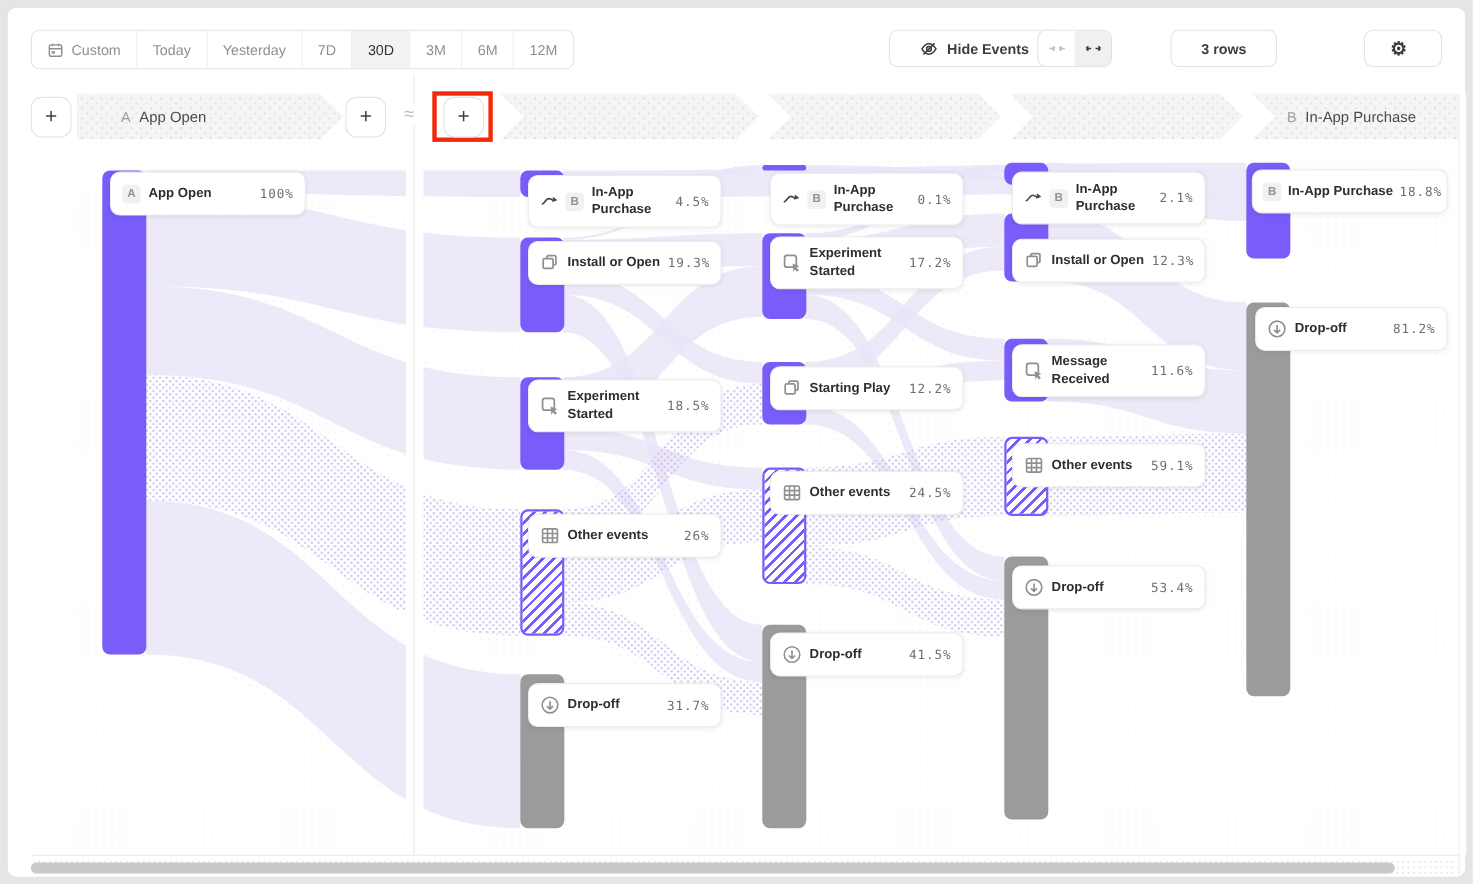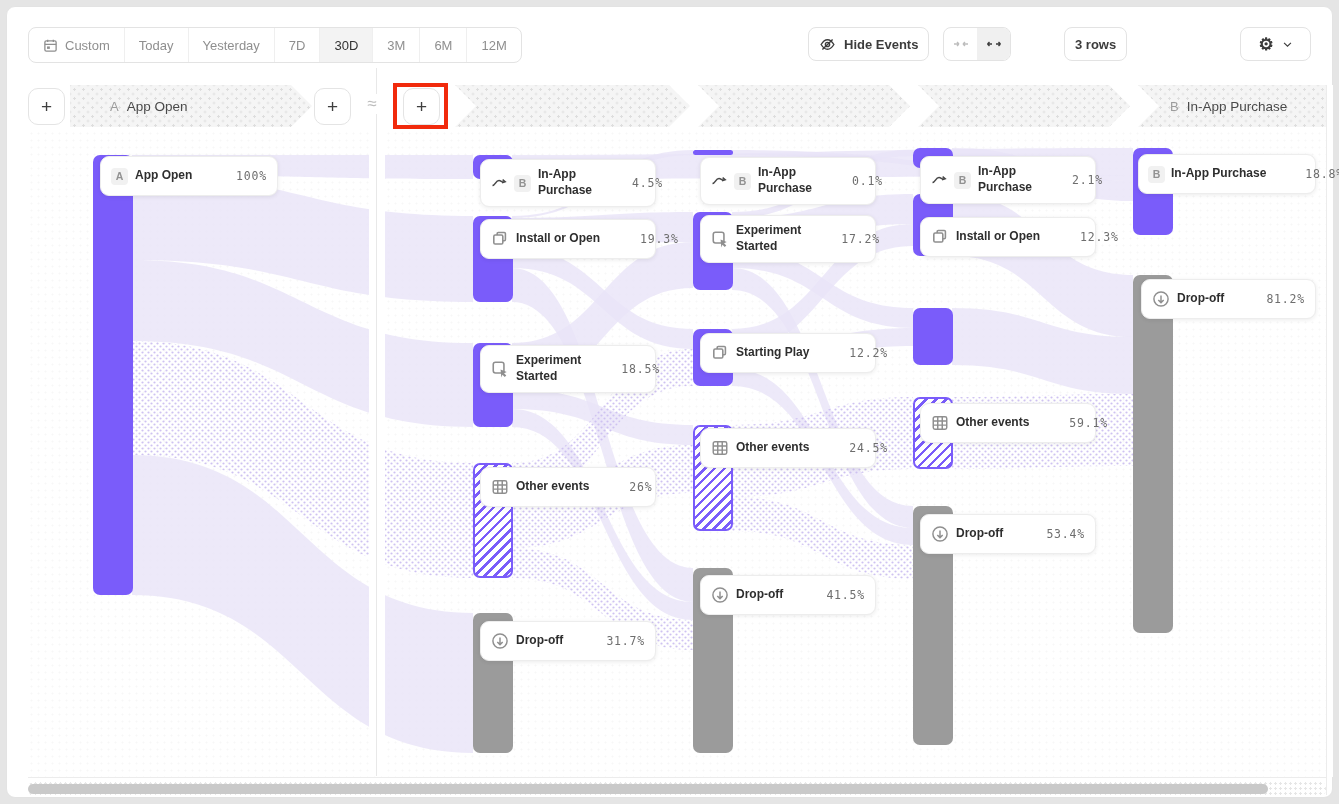--- a/index.html
+++ b/index.html
@@ -4,21 +4,21 @@
 <style>
   html,body{margin:0;padding:0;background:#fff;font-family:"Liberation Sans",sans-serif;}
   #stage{position:relative;width:1339px;height:804px;background:#e5e5e5;overflow:hidden;}
   #frame{position:absolute;left:6px;top:6px;right:6px;bottom:6px;border:1px solid #e3e3e3;border-radius:9px;background:#fff;}
 
   
   .rangebar{position:absolute;left:28px;top:27px;height:34px;display:flex;align-items:stretch;background:#fff;border:1px solid #e3e3e3;border-radius:8px;overflow:hidden;}
   .seg{display:flex;align-items:center;gap:7px;padding:0 14px;font-size:13px;color:#8f8f8f;border-left:1px solid #efefef;cursor:pointer;white-space:nowrap;}
   .seg:first-child{border-left:none;}
   .seg.active{background:#f3f3f3;color:#333;font-weight:400;}
-  .tbtn{position:absolute;top:27px;height:34px;display:flex;align-items:center;gap:8px;padding:0 10px;background:#fff;border:1px solid #e3e3e3;border-radius:8px;font-size:13px;font-weight:600;color:#3c3c3c;box-sizing:border-box;}
+  .tbtn{position:absolute;top:27px;height:34px;display:flex;align-items:center;gap:8px;padding:0 27px;background:#fff;border:1px solid #e3e3e3;border-radius:8px;font-size:13px;font-weight:600;color:#3c3c3c;box-sizing:border-box;}
   .segmini{position:absolute;top:27px;left:943px;height:34px;display:flex;border:1px solid #e3e3e3;border-radius:8px;overflow:hidden;background:#fff;box-sizing:border-box;}
   .segmini .cell{width:33px;display:flex;align-items:center;justify-content:center;}
   .segmini .cell.dim{color:#bdbdbd;}
   .segmini .cell.on{background:#f0f0f0;color:#3c3c3c;}
 
   .ic{display:block;}
   .ic *{vector-effect:non-scaling-stroke;}
 
   
   .band{position:absolute;top:85px;height:42px;background-color:#f5f5f5;background-image:radial-gradient(#dedede 1px,transparent 1.2px),radial-gradient(#e4e4e4 1px,transparent 1.2px);background-size:9px 9px,9px 9px;background-position:0 0,4.5px 4.5px;display:flex;align-items:center;}
@@ -40,21 +40,21 @@
   .redgemask{position:absolute;left:1327px;top:85px;width:6px;height:692px;background:#fff;}
 
   .bar{position:absolute;width:40px;border-radius:7px;box-sizing:border-box;z-index:5;}
   .bar.purple{background:#7a5cfa;}
   .bar.gray{background:#9b9b9b;}
   .bar.striped{background:repeating-linear-gradient(135deg,#7a5cfa 0 2.5px,#ffffff 2.5px 7px);border:2px solid #7a5cfa;}
 
   .card{position:absolute;display:flex;align-items:center;gap:7px;padding:0 10px;background:#fff;border:1px solid #ededed;border-radius:9px;box-shadow:0 1px 4px rgba(30,30,30,.09);box-sizing:border-box;z-index:6;}
   .clabel{font-weight:700;font-size:12px;color:#2e2e2e;line-height:1.3;flex:1;white-space:nowrap;}
   .card.wrap .clabel{white-space:normal;}
-  .cvalue{font-family:"DejaVu Sans Mono",monospace;font-size:11.5px;color:#6e6e6e;letter-spacing:.8px;white-space:nowrap;margin-left:33px;}
+  .cvalue{font-family:"DejaVu Sans Mono",monospace;font-size:11.5px;color:#6e6e6e;letter-spacing:.8px;white-space:nowrap;}
   .cicon{width:18px;height:18px;color:#8f8f8f;flex:none;}
   .cicon.trend{color:#474747;width:16px;height:16px;}
   .cbadge{width:17px;height:17px;background:#f1f1f1;border-radius:4px;color:#929292;font-size:10.5px;font-weight:600;display:flex;align-items:center;justify-content:center;flex:none;}
 
   
   .hline{position:absolute;left:28px;top:777px;width:1298px;height:1px;background:#ececec;}
   .scrolltrack{position:absolute;left:28px;top:781px;width:1298px;height:16px;background-image:radial-gradient(#e6e6e6 1px,transparent 1.2px);background-size:5px 5px;border-radius:8px;}
   .scrollthumb{position:absolute;left:28px;top:784px;width:1240px;height:10px;background:#c9c9c9;border-radius:6px;}
 </style>
 </head>
@@ -362,20 +362,27 @@
     <span class="clabel">In-App Purchase</span>
     <span class="cvalue">2.1%</span>
   </div>
   <div class="card" style="left:920px;top:217px;width:176px;height:40px;">
     <svg class="cicon">
         <use href="#i-squares"></use>
       </svg>
     <span class="clabel">Install or Open</span>
     <span class="cvalue">12.3%</span>
   </div>
+  <div class="card wrap" style="left:920px;top:313px;width:176px;height:48px;">
+    <svg class="cicon">
+        <use href="#i-click"></use>
+      </svg>
+    <span class="clabel">Message Received</span>
+    <span class="cvalue">11.6%</span>
+  </div>
   <div class="card" style="left:920px;top:403px;width:176px;height:40px;">
     <svg class="cicon">
         <use href="#i-grid"></use>
       </svg>
     <span class="clabel">Other events</span>
     <span class="cvalue">59.1%</span>
   </div>
   <div class="card" style="left:920px;top:514px;width:176px;height:40px;">
     <svg class="cicon">
         <use href="#i-drop"></use>

